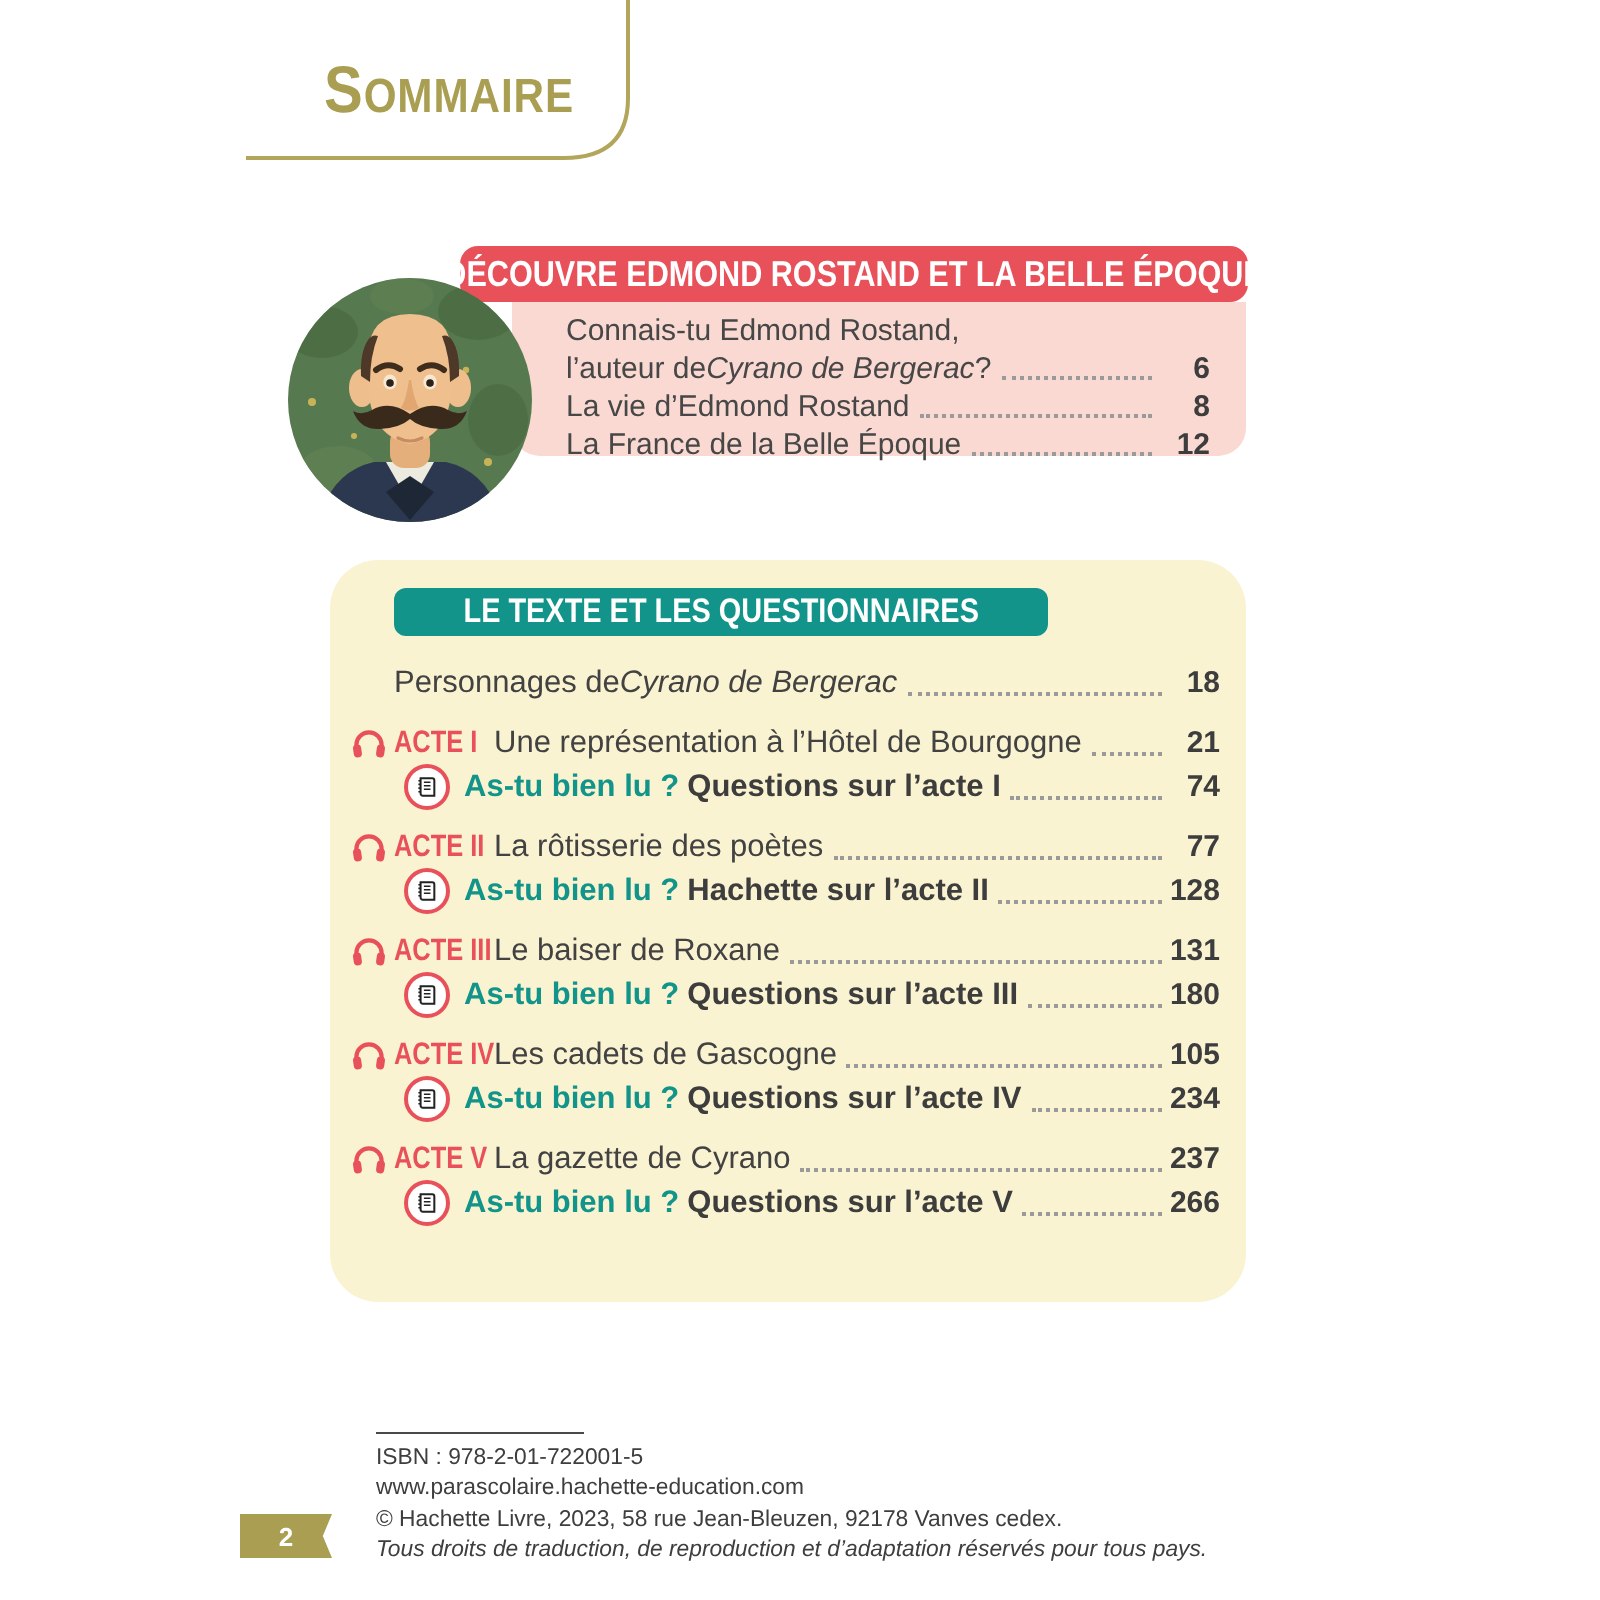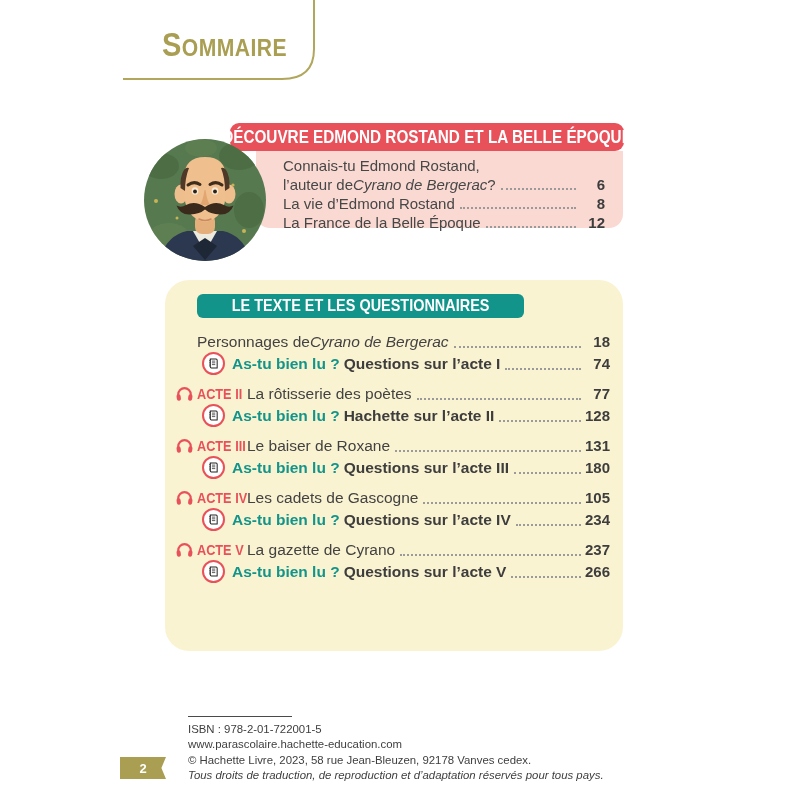--- a/index.html
+++ b/index.html
@@ -149,20 +149,33 @@
     </div>
 
     <div class="toc-row personnages-row">
       <span>Personnages de </span>
         <span class="it">Cyrano de Bergerac</span>
       <span class="leader"></span>
       <span class="pnum">18</span>
     </div>
 
     
+    <div class="toc-row acte-row">
+      <span class="hp-icon">
+        <svg width="17" height="16" viewBox="0 0 20 18">
+            <path d="M2.6 11 V9.5 A7.4 7.4 0 0 1 17.4 9.5 V11" fill="none" stroke="#E8515A" stroke-width="2.5" stroke-linecap="round"></path>
+            <rect x="0.8" y="9.3" width="4.8" height="7.6" rx="2.3" fill="#E8515A" transform="rotate(-8 3.2 13)"></rect>
+            <rect x="14.4" y="9.3" width="4.8" height="7.6" rx="2.3" fill="#E8515A" transform="rotate(8 16.8 13)"></rect>
+          </svg>
+      </span>
+      <span class="acte-label"><span class="cond-left">ACTE I</span></span>
+      <span class="row-title">Une représentation à l’Hôtel de Bourgogne</span>
+      <span class="leader"></span>
+      <span class="pnum">21</span>
+    </div>
     <div class="toc-row quiz-row">
       <span class="circle-icon">
         <svg width="11" height="11" viewBox="0 0 12 12">
             <path d="M2.5 1.2 h6.3 a1.2 1.2 0 0 1 1.2 1.2 v8.4 h-6.3 a1.2 1.2 0 0 1 -1.2 -1.2 Z" fill="#fff" stroke="#222" stroke-width="1.1"></path>
             <path d="M4.3 3.4 h3.6 M4.3 5.3 h3.6 M4.3 7.2 h3.6" stroke="#222" stroke-width=".8"></path>
             <path d="M2.5 2.6 h-1.2 M2.5 4.6 h-1.2 M2.5 6.6 h-1.2 M2.5 8.6 h-1.2" stroke="#222" stroke-width=".9"></path>
           </svg>
       </span>
       <span class="quiz-q">As-tu bien lu ?</span>
       <span class="quiz-title">Questions sur l’acte I</span>

